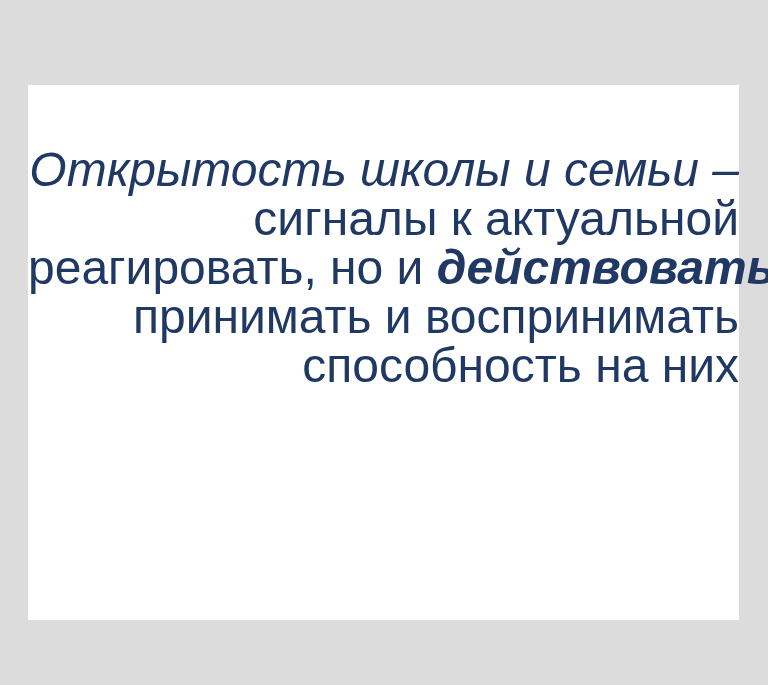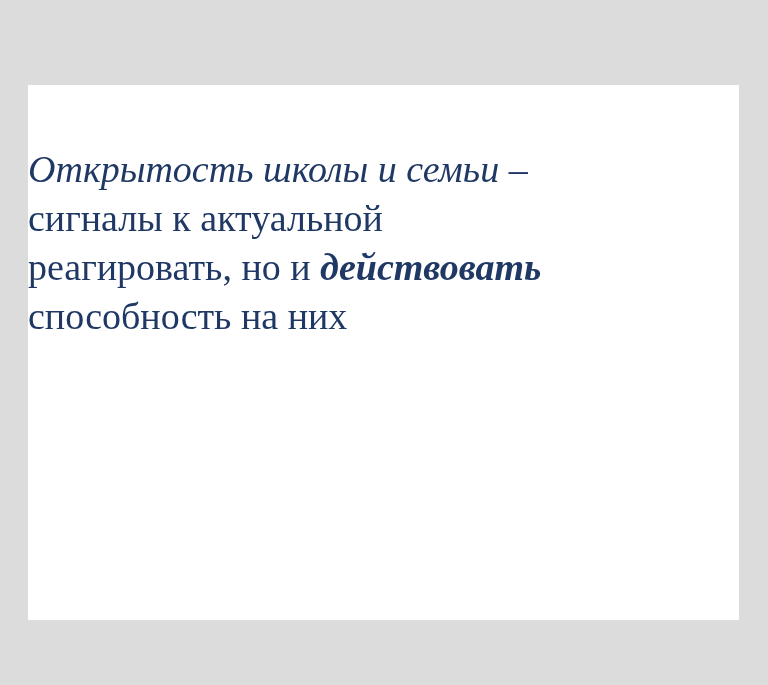--- a/index.html
+++ b/index.html
@@ -22,26 +22,25 @@
     left: 28px;
     top: 85px;
     width: 711px;
     height: 535px;
     background: #ffffff;
     box-sizing: border-box;
     padding-top: 60px;
   }
   .text-block {
     width: 100%;
-    text-align: left;
+    text-align: right;
     color: #1f3864;
-    font-size: 38px;
+    font-size: 48px;
     line-height: 49px;
     letter-spacing: 0px;
-    font-family: Liberation Serif, serif;
   }
   .line {
     white-space: nowrap;
   }
   .seg-italic {
     font-style: italic;
     font-weight: 400;
   }
   .seg-regular {
     font-style: normal;
@@ -61,17 +60,20 @@
       <div class="line">
         <span class="seg-italic">Открытость школы и семьи –</span>
       </div>
       <div class="line">
         <span class="seg-regular">сигналы к актуальной</span>
       </div>
       <div class="line">
         <span class="seg-regular">реагировать, но и </span><span class="seg-bold-italic">действовать</span>
       </div>
       <div class="line">
+        <span class="seg-regular">принимать и воспринимать</span>
+      </div>
+      <div class="line">
         <span class="seg-regular">способность на них</span>
       </div>
     </div>
   </div>
 </div>
 
 </body></html>

